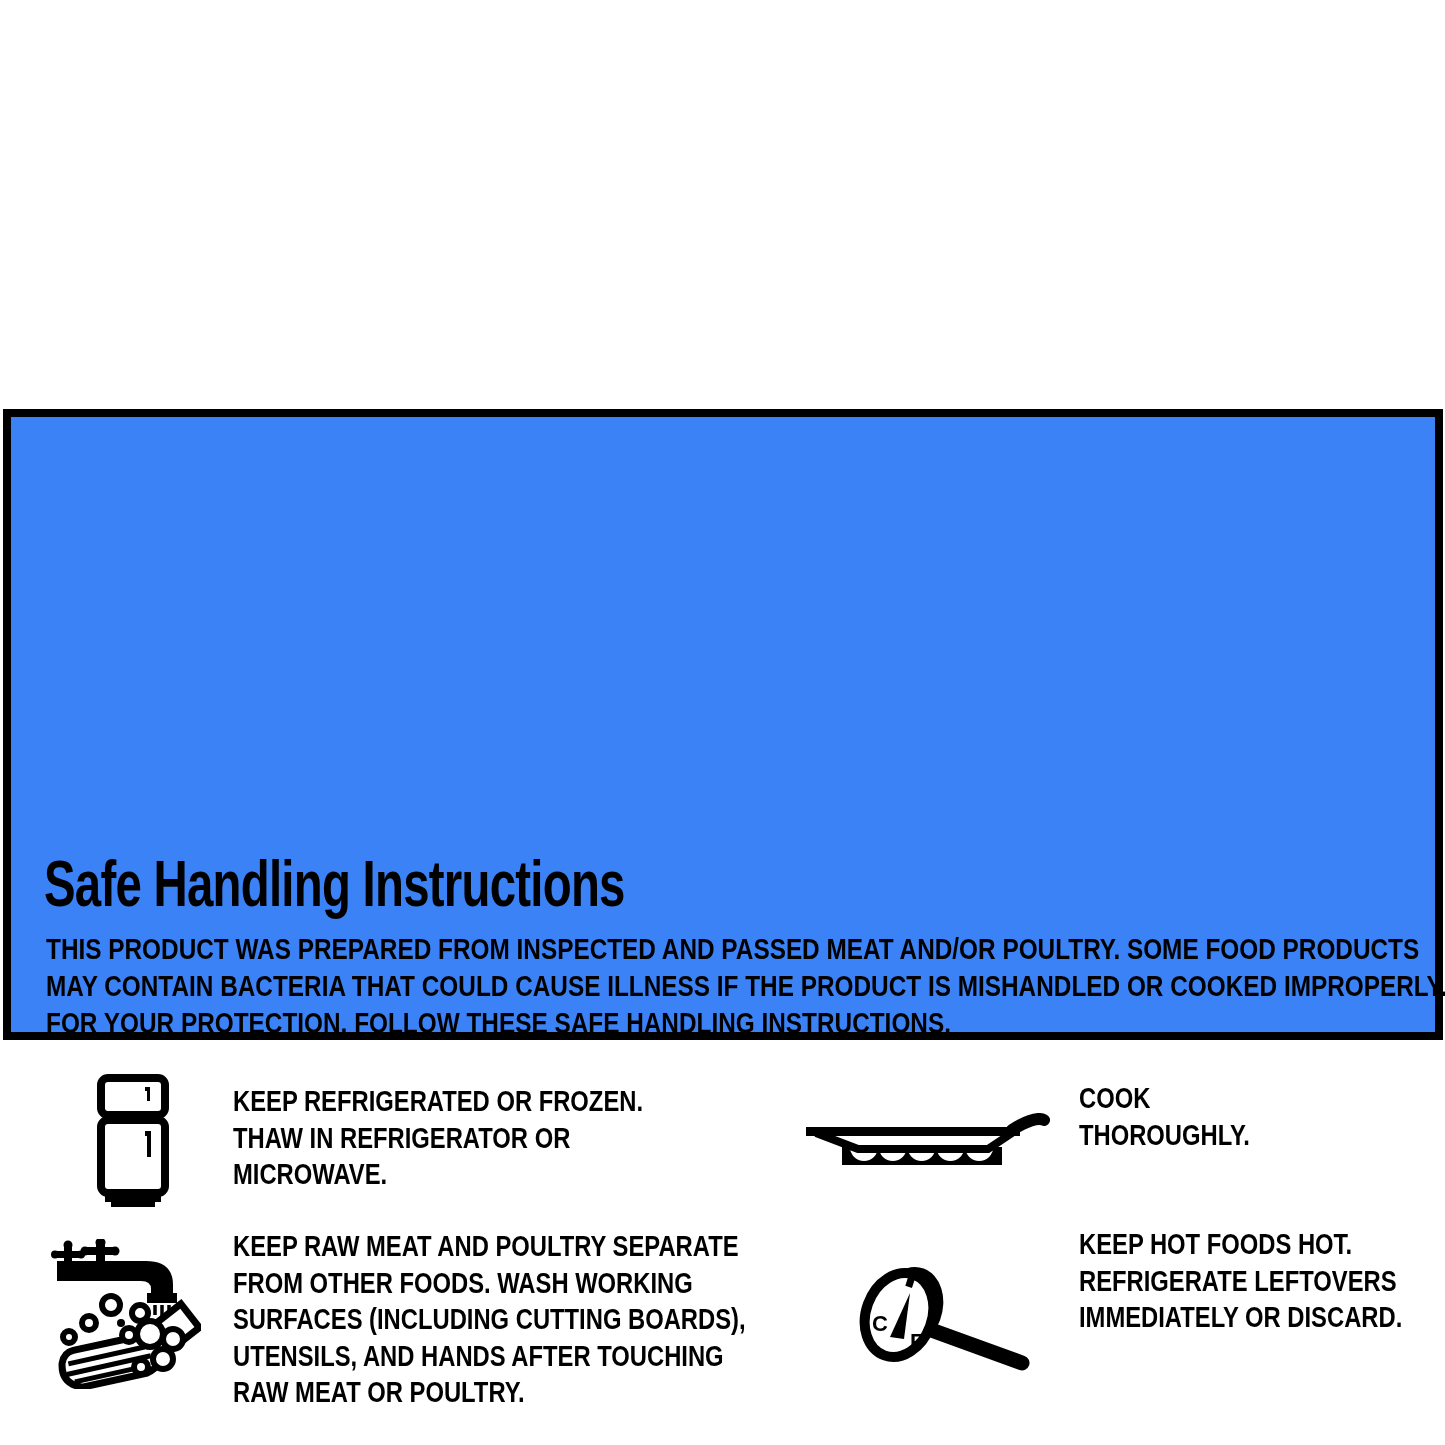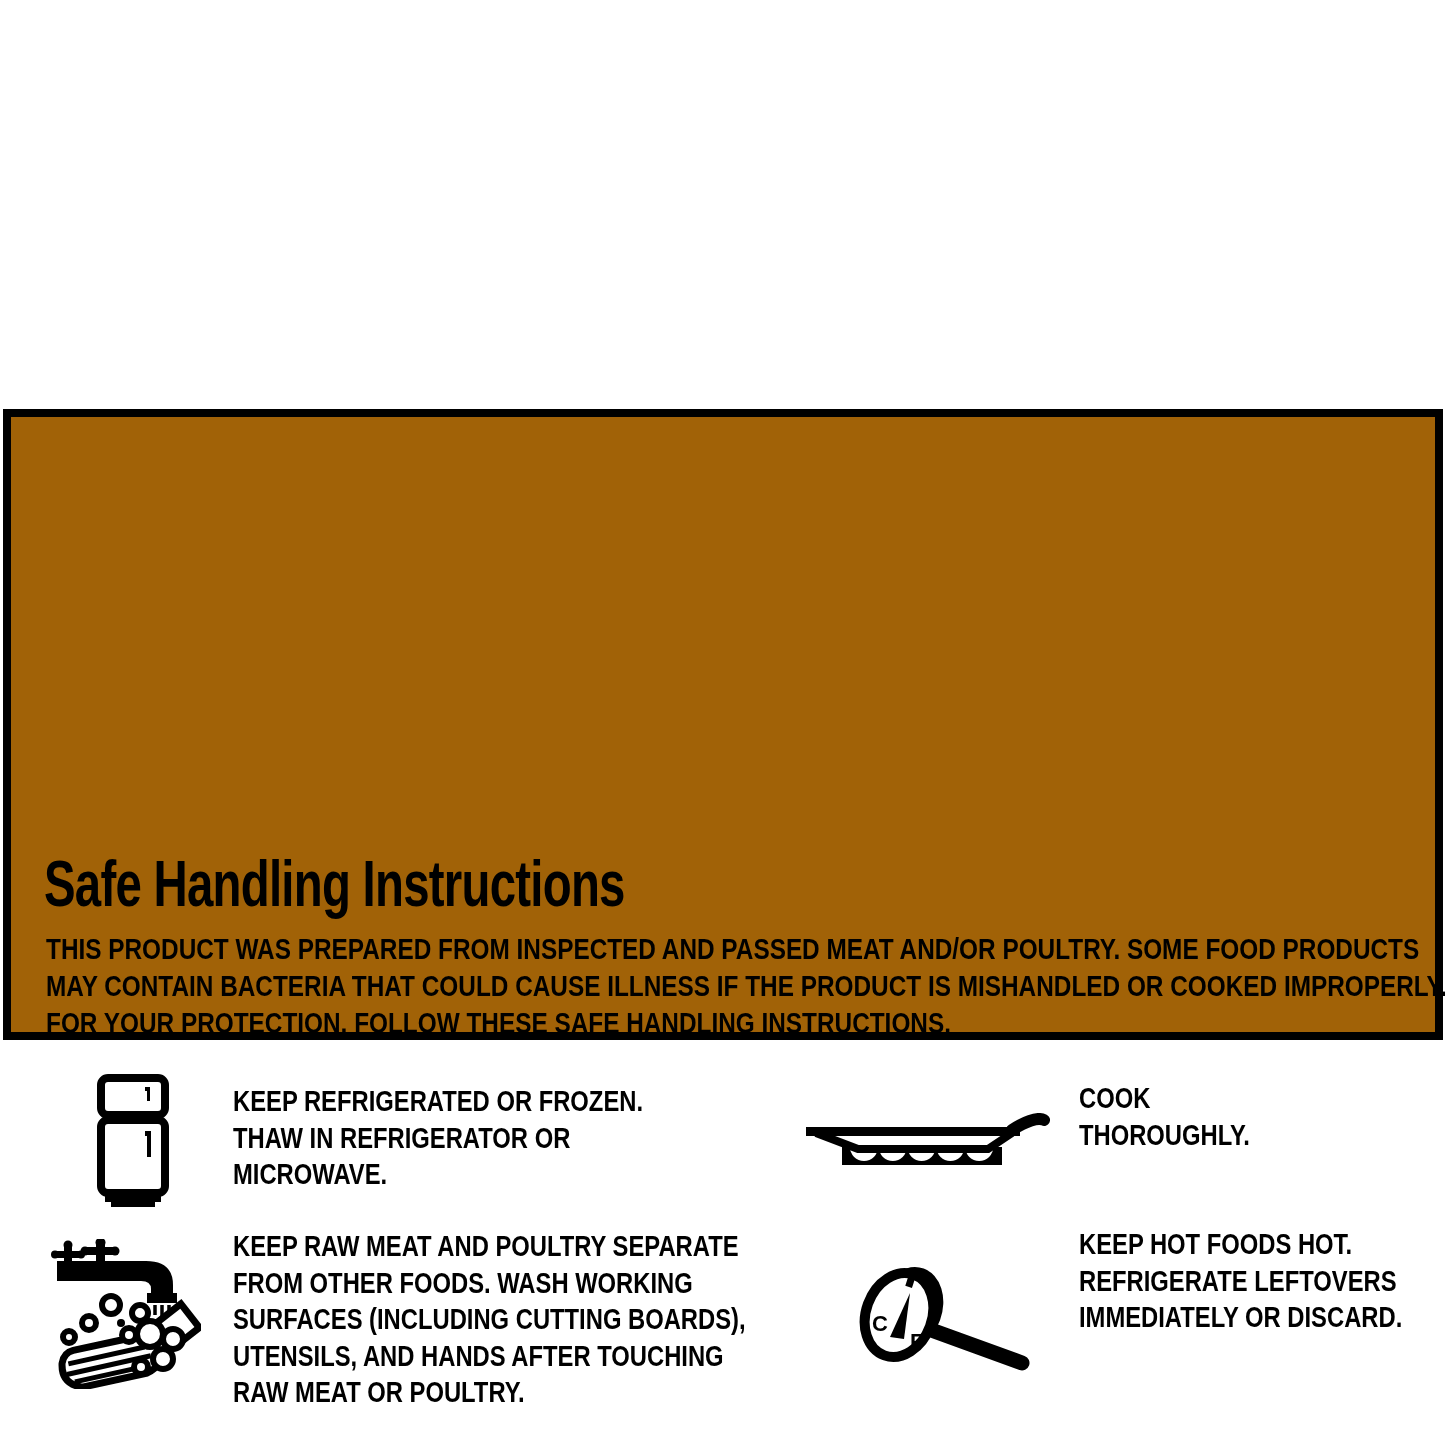--- a/index.html
+++ b/index.html
@@ -9,21 +9,21 @@
     background:#ffffff;
     font-family:"Liberation Sans","DejaVu Sans",sans-serif;
     color:#000;
     overflow:hidden;
   }
   .label-box{
     position:absolute;
     left:3px;top:409px;
     width:1440px;height:631px;
     border:8px solid #000;
-    background:#a16207;
+    background:#3b82f6;
     box-sizing:border-box;
   }
   .title{
     position:absolute;
     left:33px;top:435px;
     font-size:64px;
     line-height:64px;
     font-weight:700;
     letter-spacing:-1px;
     white-space:nowrap;

